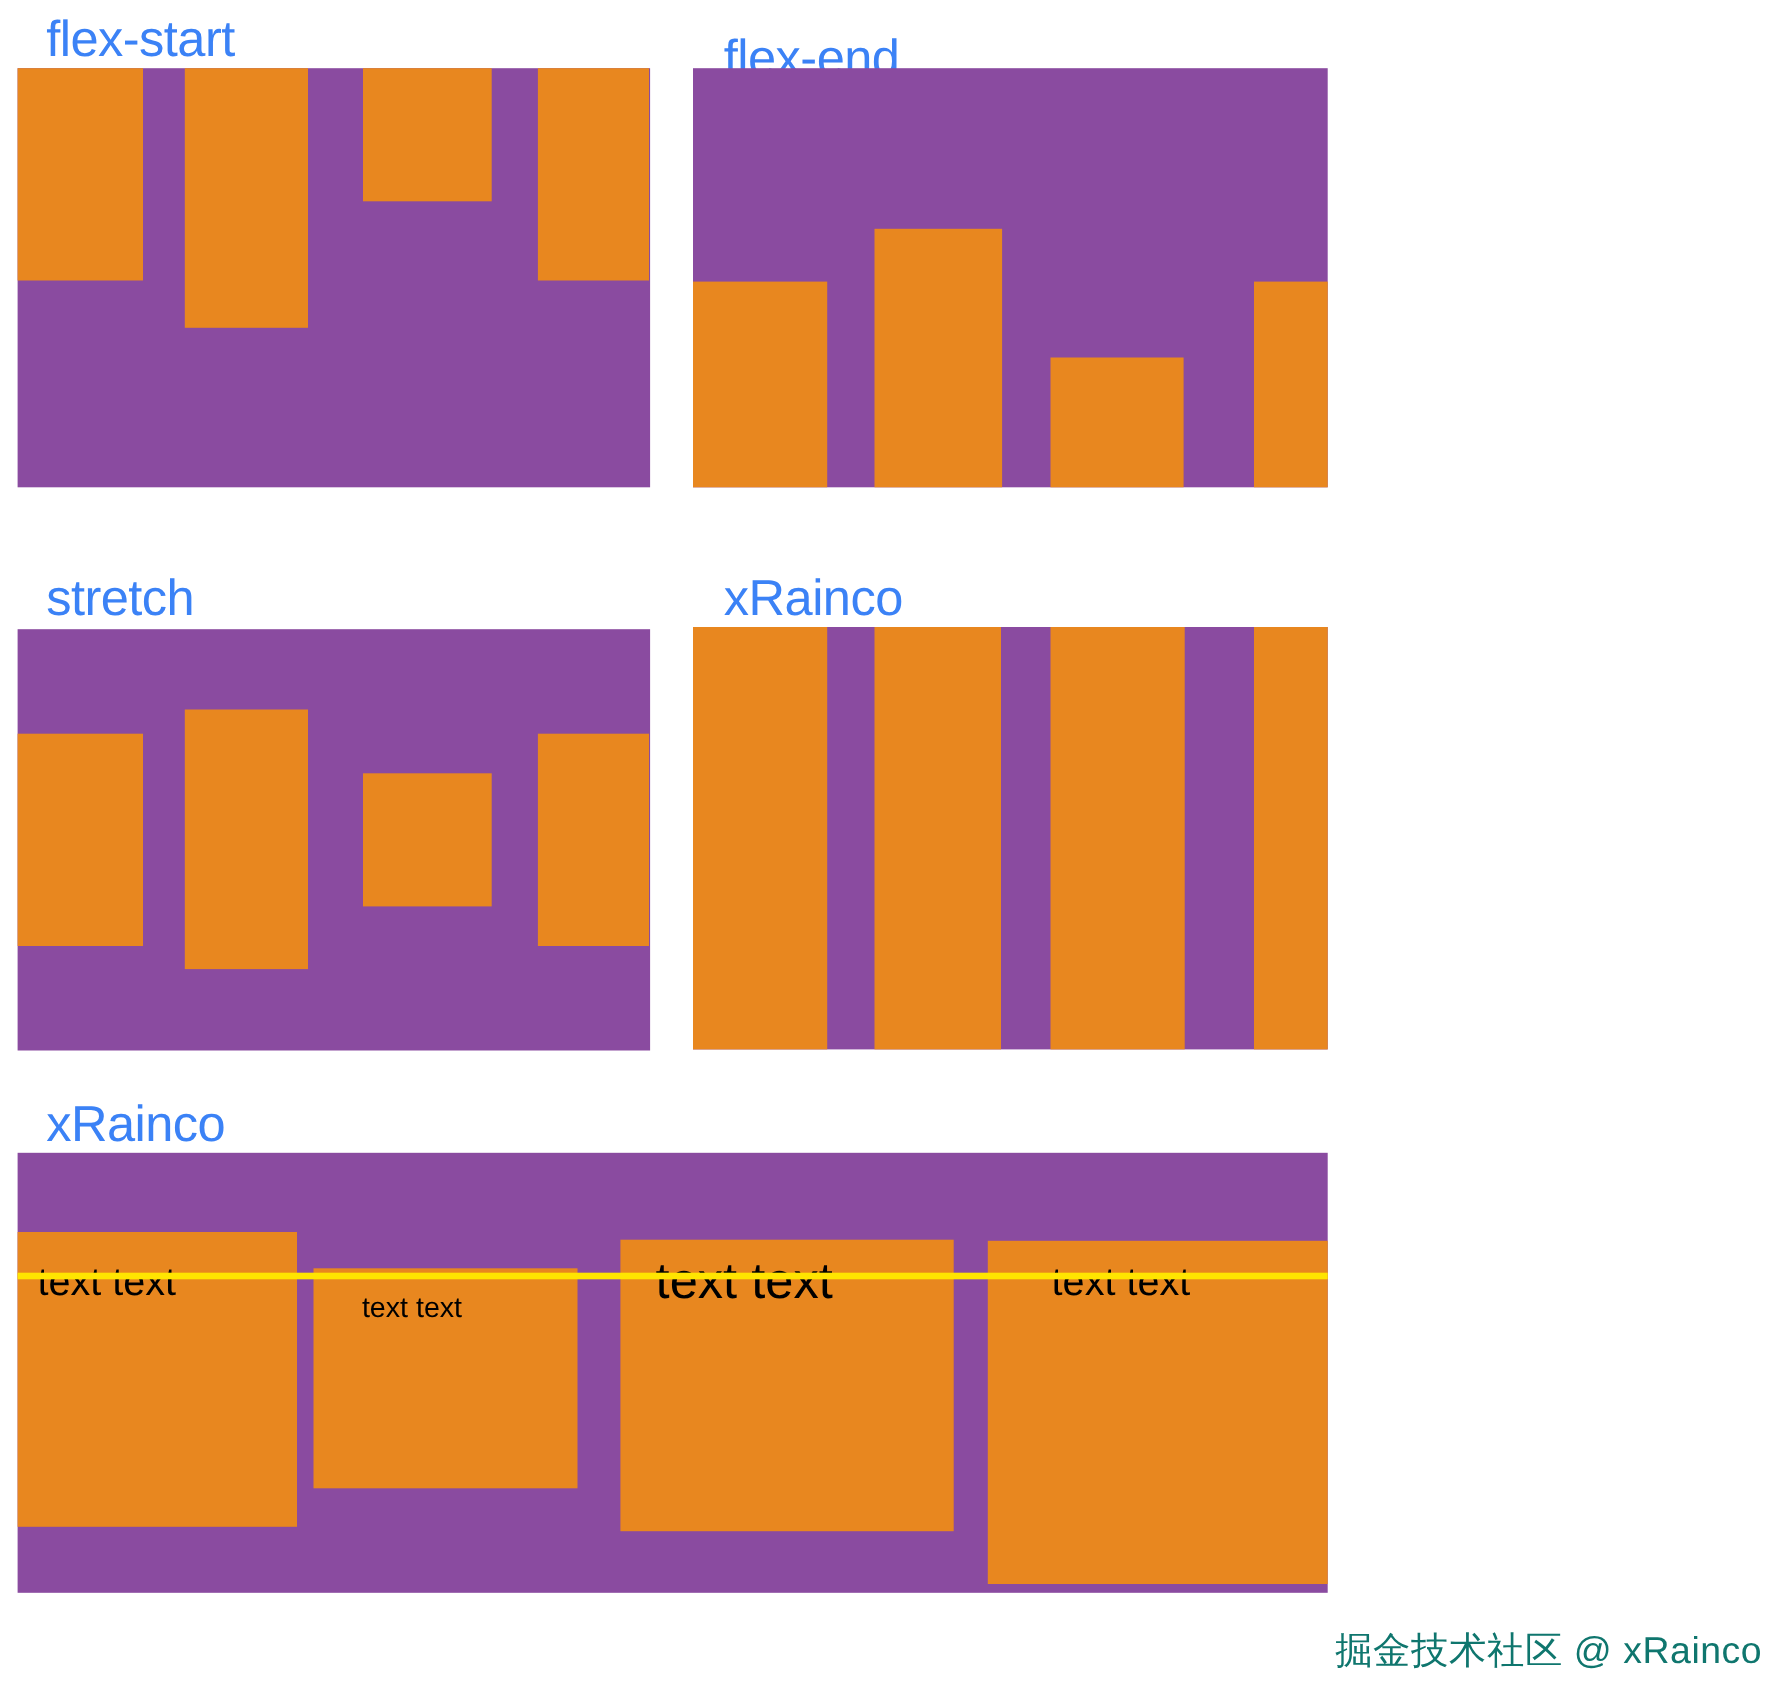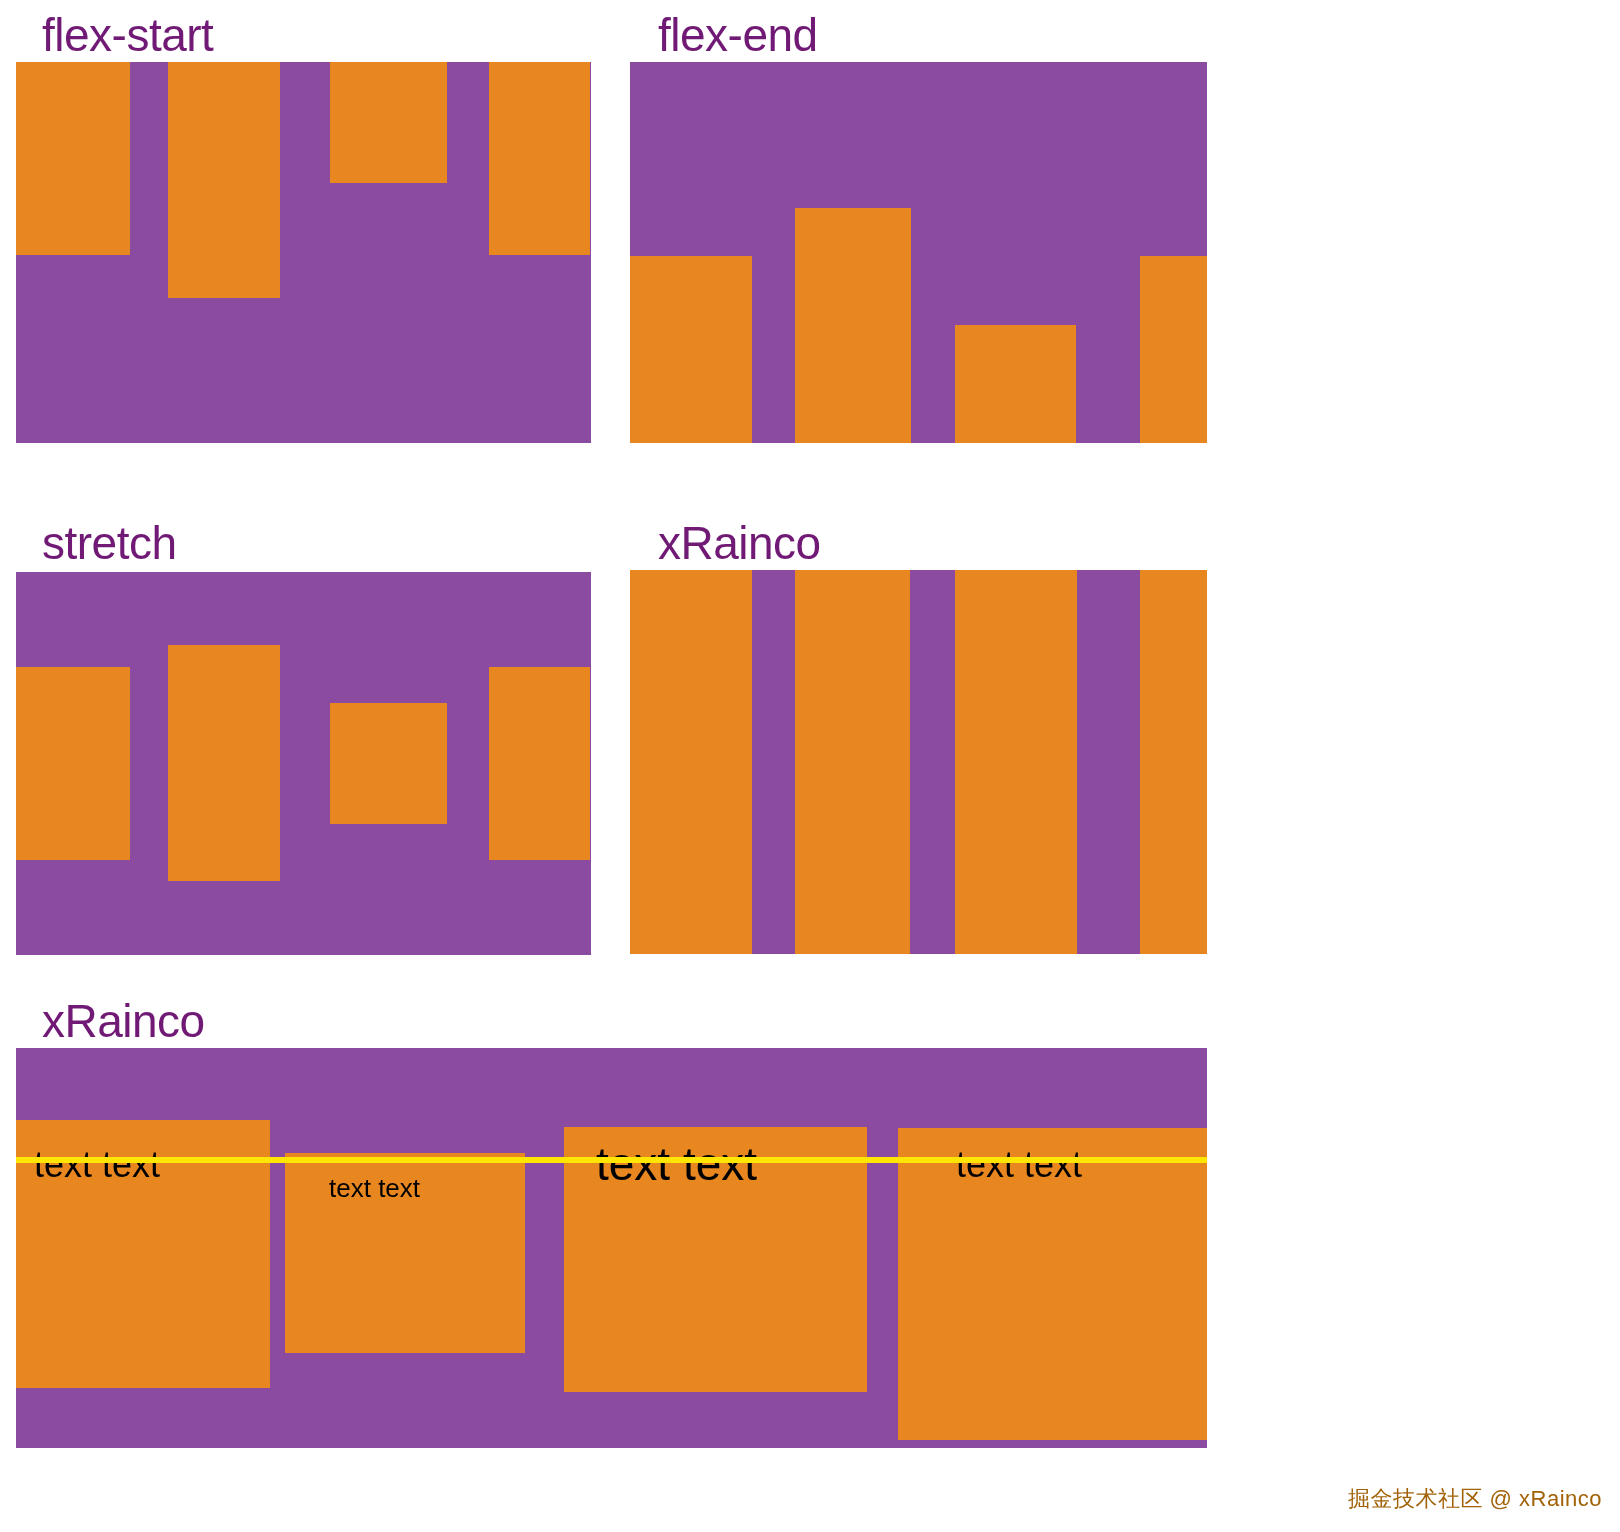--- a/index.html
+++ b/index.html
@@ -16,40 +16,40 @@
     overflow: hidden;
   }
 
   
   .panel {
     position: absolute;
     background: #8A4BA0;
   }
   .panel-label {
     position: absolute;
-    color: #701a75;
+    color: #3b82f6;
     font-family: "Liberation Sans", sans-serif;
     font-size: 46px;
     line-height: 46px;
     font-weight: 400;
     white-space: nowrap;
     letter-spacing: -0.5px;
   }
   .box {
     position: absolute;
     background: #E8871F;
   }
 
   
   #panel-flex-start      { left: 16px;  top: 62px;  width: 575px; height: 381px; }
   #label-flex-start      { left: 42px;  top: 12px; }
 
   
   #panel-flex-end        { left: 630px; top: 62px;  width: 577px; height: 381px; }
-  #label-flex-end        { left: 658px; top: 12px; }
+  #label-flex-end        { left: 658px; top: 29px; }
 
   
   #panel-center          { left: 16px;  top: 572px; width: 575px; height: 383px; }
   #label-center          { left: 42px;  top: 520px; }
 
   
   #panel-stretch         { left: 630px; top: 570px; width: 577px; height: 384px; }
   #label-stretch         { left: 658px; top: 520px; }
 
   
@@ -78,23 +78,23 @@
     position: absolute;
     left: 18px;
     color: #000000;
     white-space: nowrap;
   }
 
   
   #watermark {
     position: absolute;
     right: 18px;
-    bottom: 18px;
-    color: #a16207;
-    font-size: 22px;
+    bottom: 8px;
+    color: #0f766e;
+    font-size: 34px;
     font-family: "Liberation Sans", sans-serif;
     white-space: nowrap;
     letter-spacing: 0.5px;
   }
 </style>
 </head>
 <body>
 
 <div class="panel-label" id="label-flex-start">flex-start</div>
 

